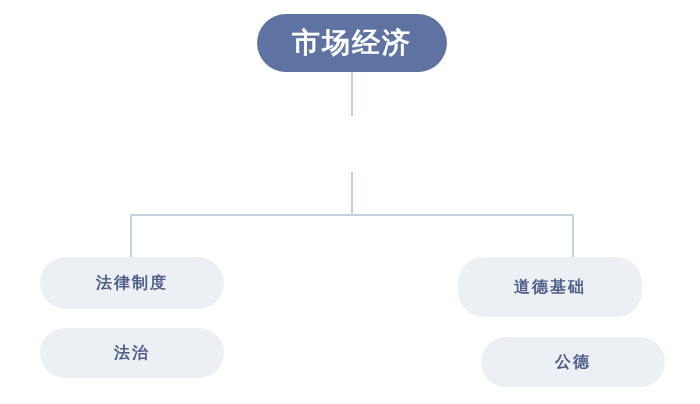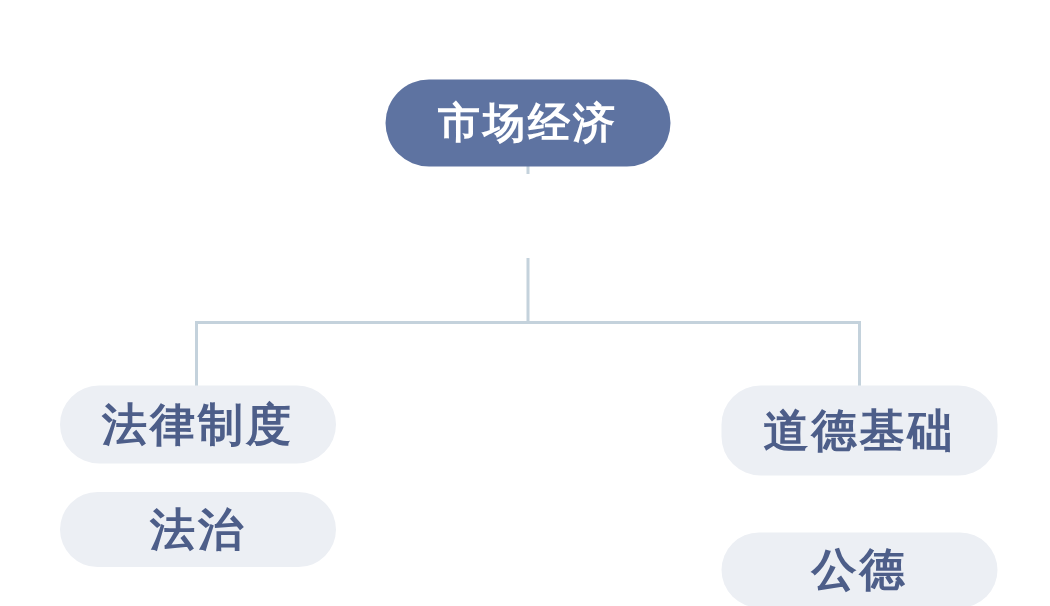--- a/index.html
+++ b/index.html
@@ -29,26 +29,25 @@
     font-weight:bold;
     letter-spacing:2px;
     white-space:nowrap;
     box-sizing:border-box;
   }
   .node.primary{
     background:var(--node-primary);
     color:var(--text-on-primary);
     font-size:28px;
     border-radius:29px;
-    margin-top:39px;
   }
   .node.secondary{
     background:var(--node-secondary);
     color:var(--text-on-secondary);
-    font-size:30px;
+    font-size:16px;
     border-radius:26px;
     font-family:Liberation Mono, monospace;
   }
   .line{
     position:absolute;
     background:var(--connector);
   }
   .line.v{width:2px;}
   .line.h{height:2px;}
 </style>
@@ -63,17 +62,17 @@
   <div class="line v" style="left:130px;top:214px;height:44px"></div>
   <div class="line v" style="left:572px;top:214px;height:44px"></div>
 
   <div class="node primary" style="left:257px;top:14px;width:190px;height:58px">市场经济</div>
 
 
   <div class="node secondary" style="left:40px;top:257px;width:184px;height:52px">法律制度</div>
 
   <div class="node secondary" style="left:40px;top:328px;width:184px;height:50px">法治</div>
 
-  <div class="node secondary" style="left:481px;top:257px;width:184px;height:60px">道德基础</div>
+  <div class="node secondary" style="left:458px;top:257px;width:184px;height:60px">道德基础</div>
 
-  <div class="node secondary" style="left:481px;top:355px;width:184px;height:50px">公德</div>
+  <div class="node secondary" style="left:481px;top:337px;width:184px;height:50px">公德</div>
 
 </div>
 
 </body></html>

